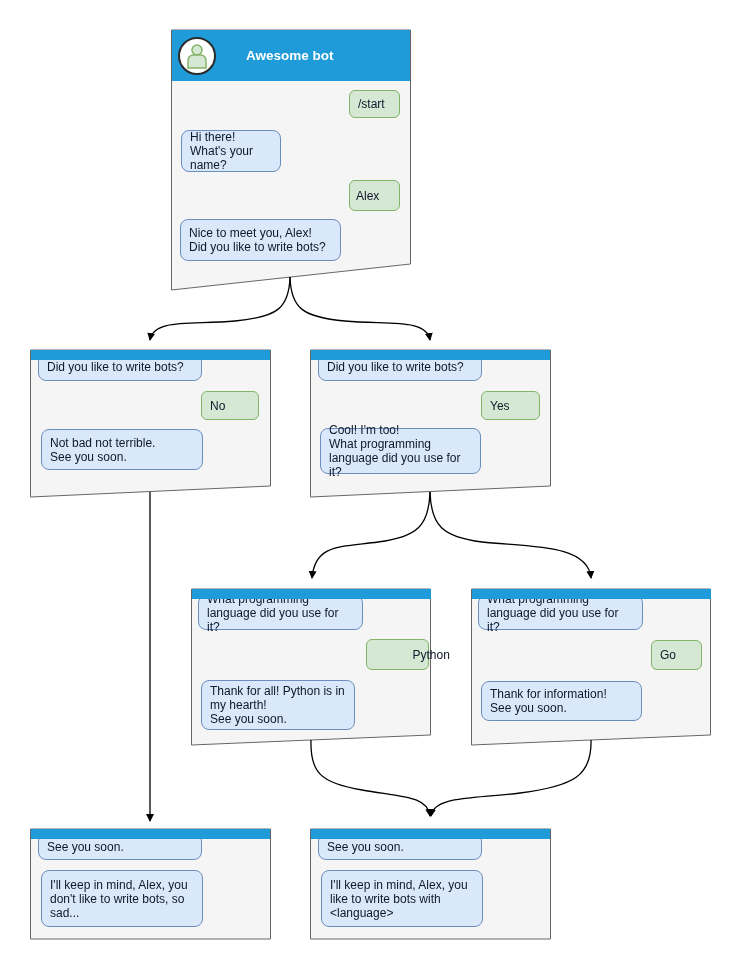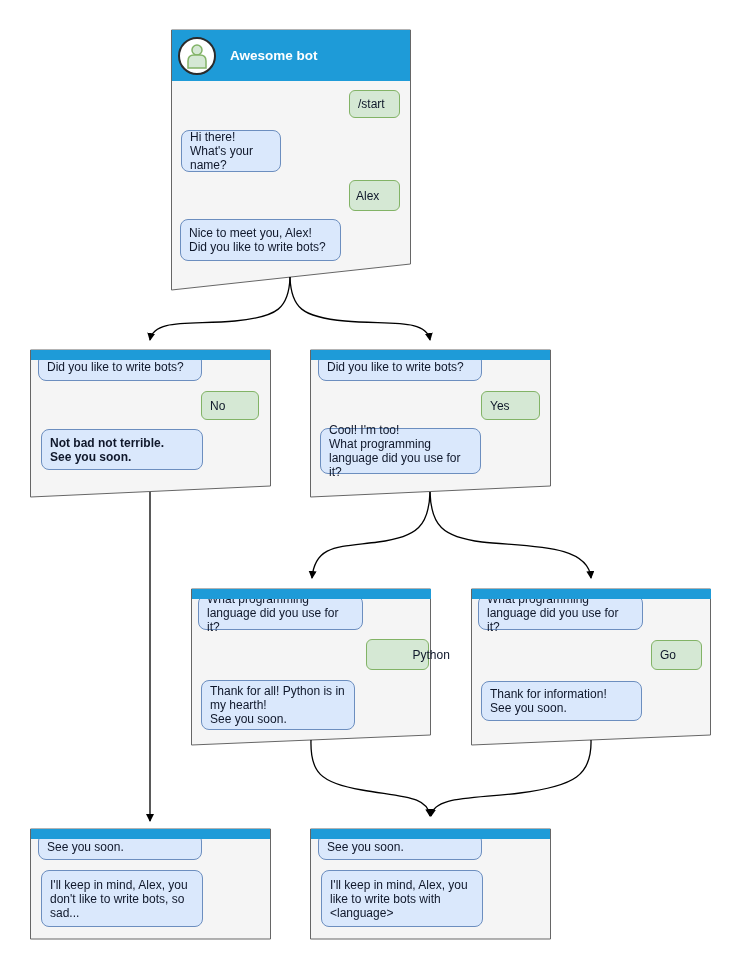--- a/index.html
+++ b/index.html
@@ -10,21 +10,21 @@
   }
   svg.layer{position:absolute;left:0;top:0;pointer-events:none;}
   .underlay{z-index:0;}
   .overlay{z-index:5;}
   .win{position:absolute;z-index:1;}
   .win-header{
     position:absolute;left:0.5px;top:0;z-index:3;
     background:#1E9BD8;
   }
   .win-header.thin{height:10px;width:239px;}
-  .win-header.main{height:51px;width:238px;display:flex;align-items:center;}
+  .win-header.main{height:51px;width:238px;display:flex;align-items:center;gap:16px;}
   .avatar{
     width:38px;height:38px;border-radius:50%;background:#ffffff;
     border:2px solid #2b2b2b;margin-left:6px;box-sizing:border-box;
     display:flex;align-items:center;justify-content:center;
   }
   .win-title{
     color:#ffffff;font-weight:bold;font-size:13.5px;margin-left:14px;
     white-space:nowrap;
   }
   .bubble{
@@ -68,21 +68,21 @@
 What's your name?</div>
     <div class="bubble green" style="left:177.5px;top:150px;width:51px;height:31px;padding-left:6px;">Alex</div>
     <div class="bubble blue" style="left:8.5px;top:189px;width:161px;height:42px;">Nice to meet you, Alex!
 Did you like to write bots?</div>
   </div>
 
   <div class="win" style="left:30.5px;top:350px;width:240px;height:147px;">
     <div class="win-header thin"></div>
     <div class="bubble blue" style="left:7.5px;top:3px;width:164px;height:28px;">Did you like to write bots?</div>
     <div class="bubble green" style="left:170.5px;top:41px;width:58px;height:29px;">No</div>
-    <div class="bubble blue" style="left:10.5px;top:79px;width:162px;height:41px;font-weight:bold;">Not bad not terrible.
+    <div class="bubble blue" style="left:10.5px;top:79px;width:162px;height:41px;">Not bad not terrible.
 See you soon.</div>
   </div>
 
   <div class="win" style="left:310.5px;top:350px;width:240px;height:147px;">
     <div class="win-header thin"></div>
     <div class="bubble blue" style="left:7.5px;top:3px;width:164px;height:28px;">Did you like to write bots?</div>
     <div class="bubble green" style="left:170.5px;top:41px;width:59px;height:29px;">Yes</div>
     <div class="bubble blue" style="left:9.5px;top:78px;width:161px;height:46px;">Cool! I'm too!
 What programming
 language did you use for it?</div>

